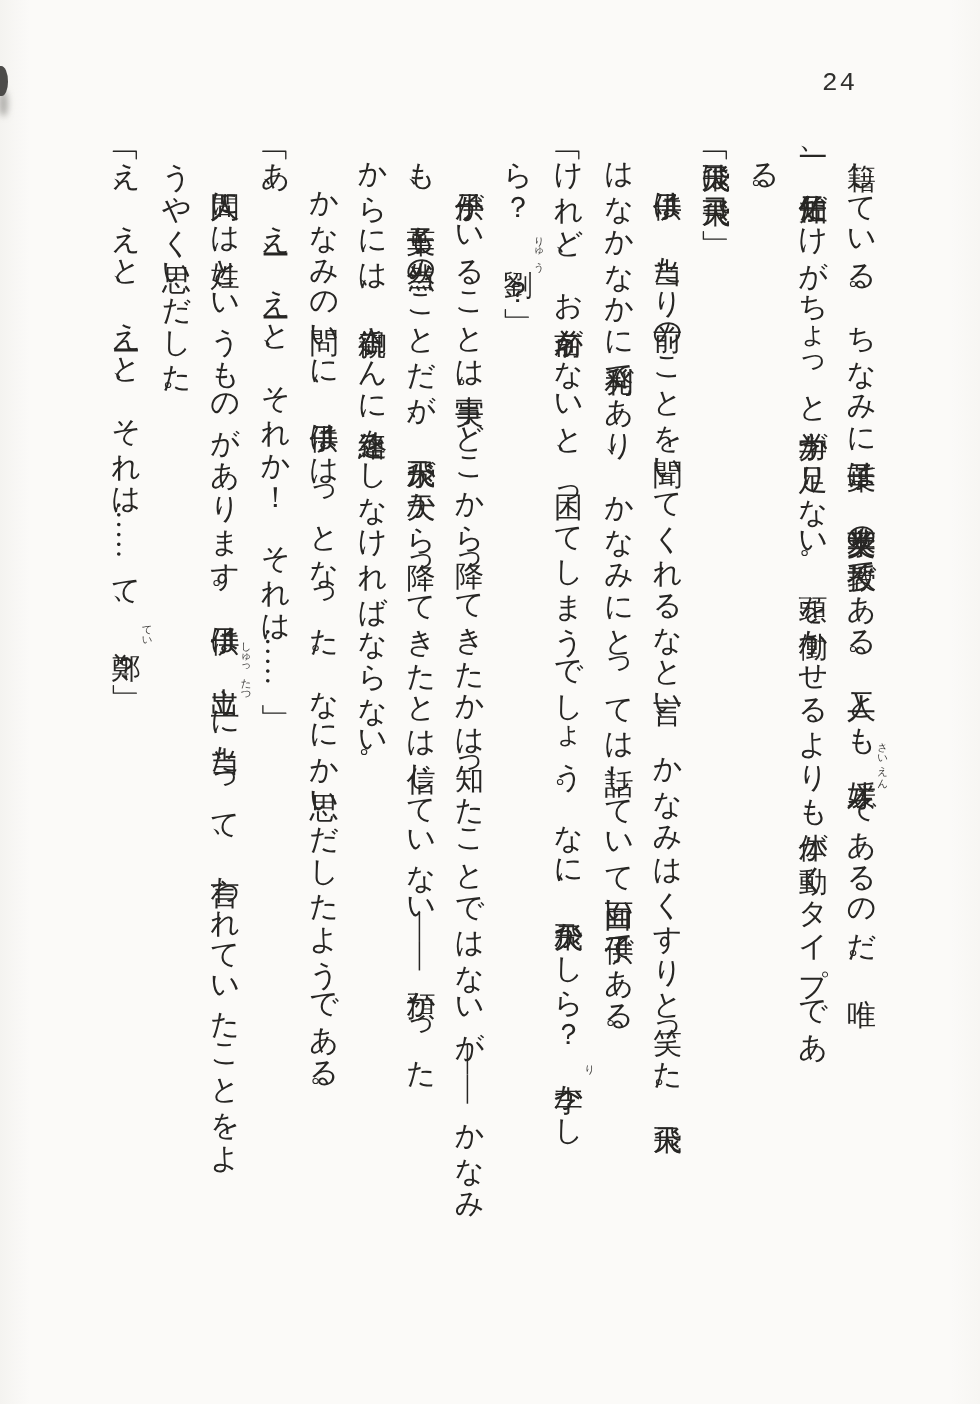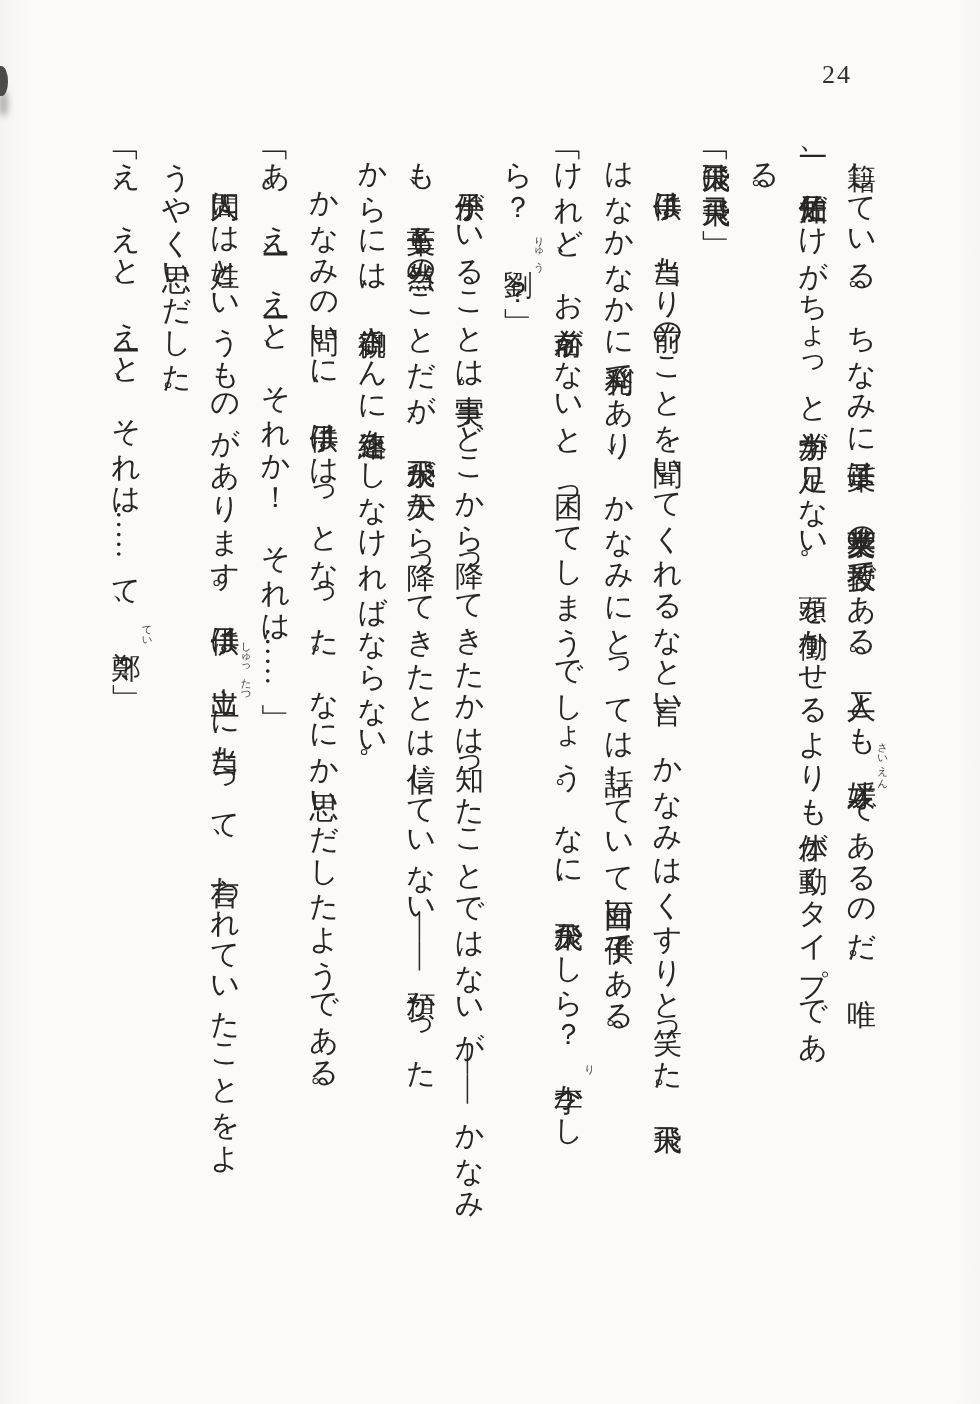--- a/index.html
+++ b/index.html
@@ -9,25 +9,26 @@
     position: relative;
     font-family: "Liberation Serif", "DejaVu Serif", serif;
   }
   .page {
     position: absolute;
     inset: 0;
     background: linear-gradient(90deg, #f4f3f0 0%, #fbfaf8 3%, #fbfaf8 97%, #f7f6f3 100%);
   }
   .page-number {
     position: absolute;
-    top: 60px;
+    top: 68px;
     left: 822px;
     font-size: 26px;
     color: #30302e;
     letter-spacing: 2px;
+    font-family: Liberation Mono, monospace;
   }
   .text-block {
     position: absolute;
     top: 142px;
     right: 92px;
     height: 1180px;
     writing-mode: vertical-rl;
     text-orientation: mixed;
     font-size: 29px;
     color: #272624;

